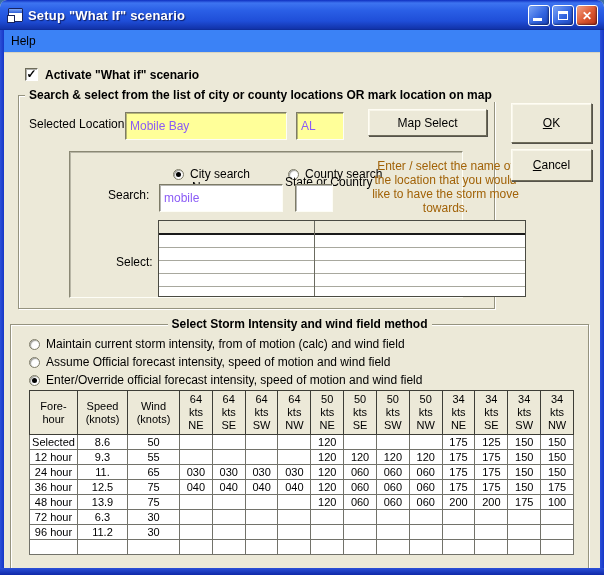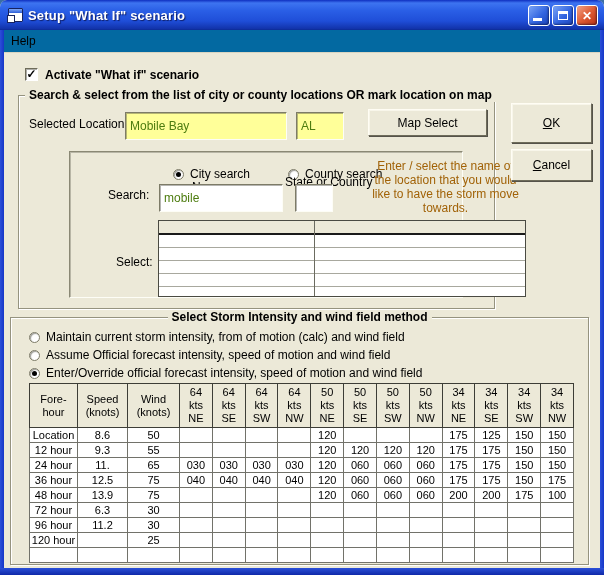--- a/index.html
+++ b/index.html
@@ -45,21 +45,21 @@
   }
   .win-btn.close{
     background:linear-gradient(135deg,#f2a488 0%,#de5b34 50%,#b83013 100%);
   }
   .glyph-min{ position:absolute; left:4px; bottom:4px; width:9px; height:3px; background:#fff; }
   .glyph-max{ width:10px; height:9px; border:1px solid #fff; border-top:3px solid #fff; }
 
   
   .menubar{
     position:absolute; left:4px; top:30px; width:596px; height:23px;
-    background:#0369a1; border-bottom:1px solid #d9d5c1;
+    background:#3b82f6; border-bottom:1px solid #d9d5c1;
     display:flex; align-items:center;
   }
   .menu-item{ font-size:12px; color:#000; padding:2px 7px; }
 
   
   .border-left,.border-right,.border-bottom{ position:absolute; background:linear-gradient(90deg,#2b50d8,#1636c8); }
   .border-left{ left:0; top:30px; width:4px; height:545px; }
   .border-right{ right:0; top:30px; width:4px; height:545px; }
   .border-bottom{ left:0; top:568px; width:604px; height:7px; background:linear-gradient(180deg,#2b50d8,#0f28a8); }
 
@@ -71,21 +71,21 @@
     position:absolute; border:1px solid #95937f;
     box-shadow:inset 1px 1px 0 #fff, 1px 1px 0 #fff;
   }
   .group-title{
     position:absolute; top:-8px; background:#ECE9D8; padding:0 4px;
     font-size:12px; font-weight:bold; white-space:nowrap;
   }
 
   .field{
     position:absolute; height:21px; font-family:"Liberation Sans",sans-serif;
-    font-size:12px; padding:13px 4px; background:#fff; color:#4d7c0f;
+    font-size:12px; padding:13px 4px; background:#fff; color:#8b5cf6;
     border:1px solid #7d7b67; border-bottom-color:#fdfdf6; border-right-color:#fdfdf6;
     box-shadow:inset 1px 1px 0 rgba(70,70,60,.4);
     outline:none;
   }
   .yellow{ background:#FFFF99; }
 
   .btn{
     position:absolute; background:#ECE9D8; color:#000;
     font-family:"Liberation Sans",sans-serif; font-size:12px;
     border:1px solid; border-color:#fffdf4 #6e6c5a #6e6c5a #fffdf4;
@@ -222,21 +222,21 @@
     </div>
   </div>
 
   <button class="btn" style="left:511px; top:103px; width:81px; height:40px;">
     <span><u>O</u><span>K</span></span>
   </button>
   <button class="btn" style="left:511px; top:149px; width:81px; height:32px;">
     <span><u>C</u><span>ancel</span></span>
   </button>
 
-  <div class="group" style="left:10px; top:317px; width:579px; height:248px;">
+  <div class="group" style="left:10px; top:324px; width:579px; height:248px;">
     <span class="group-title" style="left:50%; transform:translateX(-50%);">Select Storm Intensity and wind field method</span>
 
     <span class="radio" style="left:18px; top:14px;"></span>
     <span class="label" style="left:35px; top:12px;">Maintain current storm intensity, from of motion (calc) and wind field</span>
 
     <span class="radio" style="left:18px; top:32px;"></span>
     <span class="label" style="left:35px; top:30px;">Assume Official forecast intensity, speed of motion and wind field</span>
 
     <span class="radio checked" style="left:18px; top:50px;"></span>
     <span class="label" style="left:35px; top:48px;">Enter/Override official forecast intensity, speed of motion and wind field</span>
@@ -299,21 +299,21 @@
 kts
 SE</th>
               <th>34
 kts
 SW</th>
               <th>34
 kts
 NW</th>
             </tr>
             <tr>
-              <td>Location</td>
+              <td>Selected</td>
               <td>8.6</td>
               <td>50</td>
               <td></td>
               <td></td>
               <td></td>
               <td></td>
               <td>120</td>
               <td></td>
               <td></td>
               <td></td>
@@ -418,37 +418,20 @@
               <td></td>
               <td></td>
               <td></td>
               <td></td>
               <td></td>
               <td></td>
               <td></td>
               <td></td>
             </tr>
             <tr>
-              <td>120 hour</td>
-              <td></td>
-              <td>25</td>
-              <td></td>
-              <td></td>
-              <td></td>
-              <td></td>
-              <td></td>
-              <td></td>
-              <td></td>
-              <td></td>
-              <td></td>
-              <td></td>
-              <td></td>
-              <td></td>
-            </tr>
-            <tr>
               <td></td>
               <td></td>
               <td></td>
               <td></td>
               <td></td>
               <td></td>
               <td></td>
               <td></td>
               <td></td>
               <td></td>

